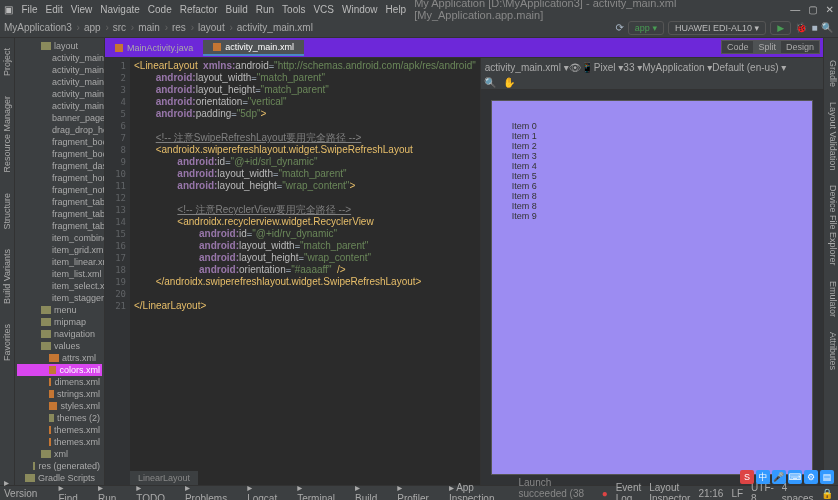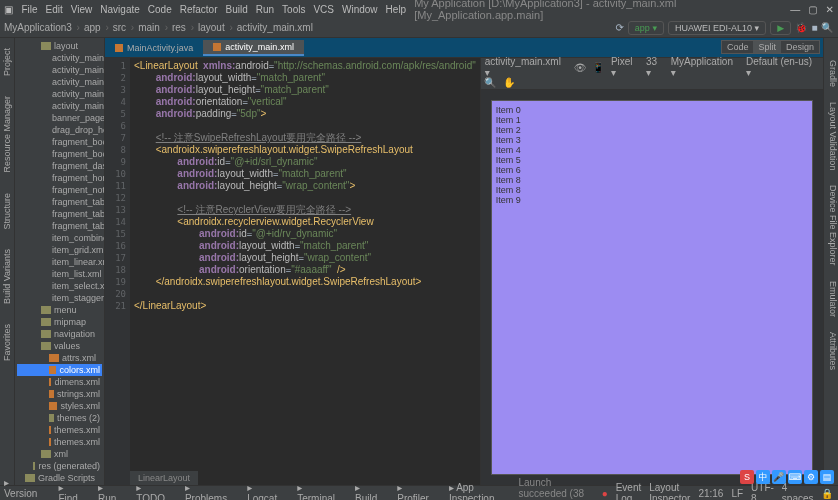--- a/index.html
+++ b/index.html
@@ -13,48 +13,48 @@
 .breadcrumb span:not(:last-child)::after{content:" ›";color:#666;margin-left:2px;}
 .toolbar-right{margin-left:auto;display:flex;gap:4px;align-items:center;}
 .btn{background:#3c3f41;border:1px solid #555;padding:1px 6px;color:#bbb;border-radius:3px;font-size:9px;cursor:pointer;}
 .btn.green{color:#499c54;}
 .main{display:flex;height:calc(500px - 18px - 20px - 15px);}
 .left-bar{width:15px;background:#3c3f41;border-right:1px solid #323232;display:flex;flex-direction:column;align-items:center;gap:20px;padding-top:10px;}
 .left-bar span{writing-mode:vertical-rl;transform:rotate(180deg);font-size:9px;color:#aaa;cursor:pointer;}
 .sidebar{width:90px;background:#3c3f41;overflow:hidden;border-right:1px solid #323232;}
 .tree{padding:2px;}
 .tree-item{padding:1px 2px;font-size:9px;color:#aaa;display:flex;align-items:center;white-space:nowrap;cursor:pointer;}
-.tree-item.sel{background:#3b82f6;color:#fff;}
+.tree-item.sel{background:#d946ef;color:#fff;}
 .tree-item .fi{width:10px;height:8px;margin-right:3px;display:inline-block;}
 .fi.xml{background:#c57633;}
 .fi.dir{background:#8a8a5c;}
 .tree-item.l1{padding-left:8px;align-items:center;}
 .tree-item.l2{padding-left:16px;}
 .tree-item.l3{padding-left:24px;}
 .tree-item.l4{padding-left:32px;}
 .editor-area{flex:1;display:flex;flex-direction:column;background:#2b2b2b;}
-.tabs{height:20px;background:#0c4a6e;display:flex;align-items:center;border-bottom:1px solid #323232;}
+.tabs{height:20px;background:#6d28d9;display:flex;align-items:center;border-bottom:1px solid #323232;}
 .tab{padding:2px 10px;font-size:9px;color:#aaa;display:flex;align-items:center;gap:4px;cursor:pointer;}
 .tab.active{background:#4e5254;color:#fff;border-bottom:2px solid #4a88c7;}
 .tab .ti{width:8px;height:8px;background:#c57633;}
 .editor-split{flex:1;display:flex;}
 .code-pane{flex:0 0 310px;background:#2b2b2b;display:flex;}
 .gutter{width:25px;background:#313335;text-align:right;padding:2px 4px;color:#606366;font-size:9px;line-height:12px;font-family:Consolas,monospace;}
 .code{flex:1;padding:2px 4px;font-family:Consolas,monospace;font-size:9px;line-height:12px;white-space:pre;overflow:hidden;}
 .c-tag{color:#e8bf6a;}
 .c-attr{color:#bababa;}
 .c-val{color:#6a8759;}
 .c-cmt{color:#808080;text-decoration:underline;}
 .c-ns{color:#9876aa;font-weight:bold;}
 .design-pane{flex:1;background:#2b2b2b;border-left:1px solid #323232;display:flex;flex-direction:column;}
-.design-toolbar{height:18px;display:flex;align-items:center;gap:6px;padding:0 4px;background:#3c3f41;font-size:9px;color:#aaa;}
+.design-toolbar{height:18px;display:flex;align-items:center;gap:0;padding:0 4px;background:#3c3f41;font-size:9px;color:#aaa;}
 .design-toolbar2{height:14px;display:flex;align-items:center;gap:6px;padding:0 4px;background:#3c3f41;border-bottom:1px solid #323232;}
 .design-body{flex:1;display:flex;padding:10px;gap:10px;background:#313335;}
 .phone{flex:1;background:#9c8cf2;border:1px solid #555;position:relative;}
-.phone .items{padding:4px;}
+.phone .items{padding:20px;}
 .phone .itm{font-size:9px;color:#333;padding:0;}
 .blueprint{flex:1;background:#2d5b6b;border:1px solid #555;position:relative;display:flex;align-items:center;justify-content:center;}
 .blueprint-label{color:#5a8a9a;font-size:8px;}
 .right-bar{width:15px;background:#3c3f41;border-left:1px solid #323232;}
 .right-tabs{position:absolute;right:0;top:50px;width:15px;display:flex;flex-direction:column;gap:15px;padding-top:10px;}
 .right-tabs span{writing-mode:vertical-rl;font-size:9px;color:#aaa;cursor:pointer;}
 .statusbar{height:15px;background:#3c3f41;display:flex;align-items:center;padding:0 4px;gap:10px;border-top:1px solid #323232;font-size:9px;color:#aaa;}
 .statusbar .right{margin-left:auto;display:flex;gap:8px;align-items:center;}
 .view-toggle{position:absolute;right:18px;top:40px;display:flex;background:#3c3f41;border:1px solid #555;}
 .view-toggle span{padding:1px 5px;font-size:9px;color:#aaa;cursor:pointer;}

